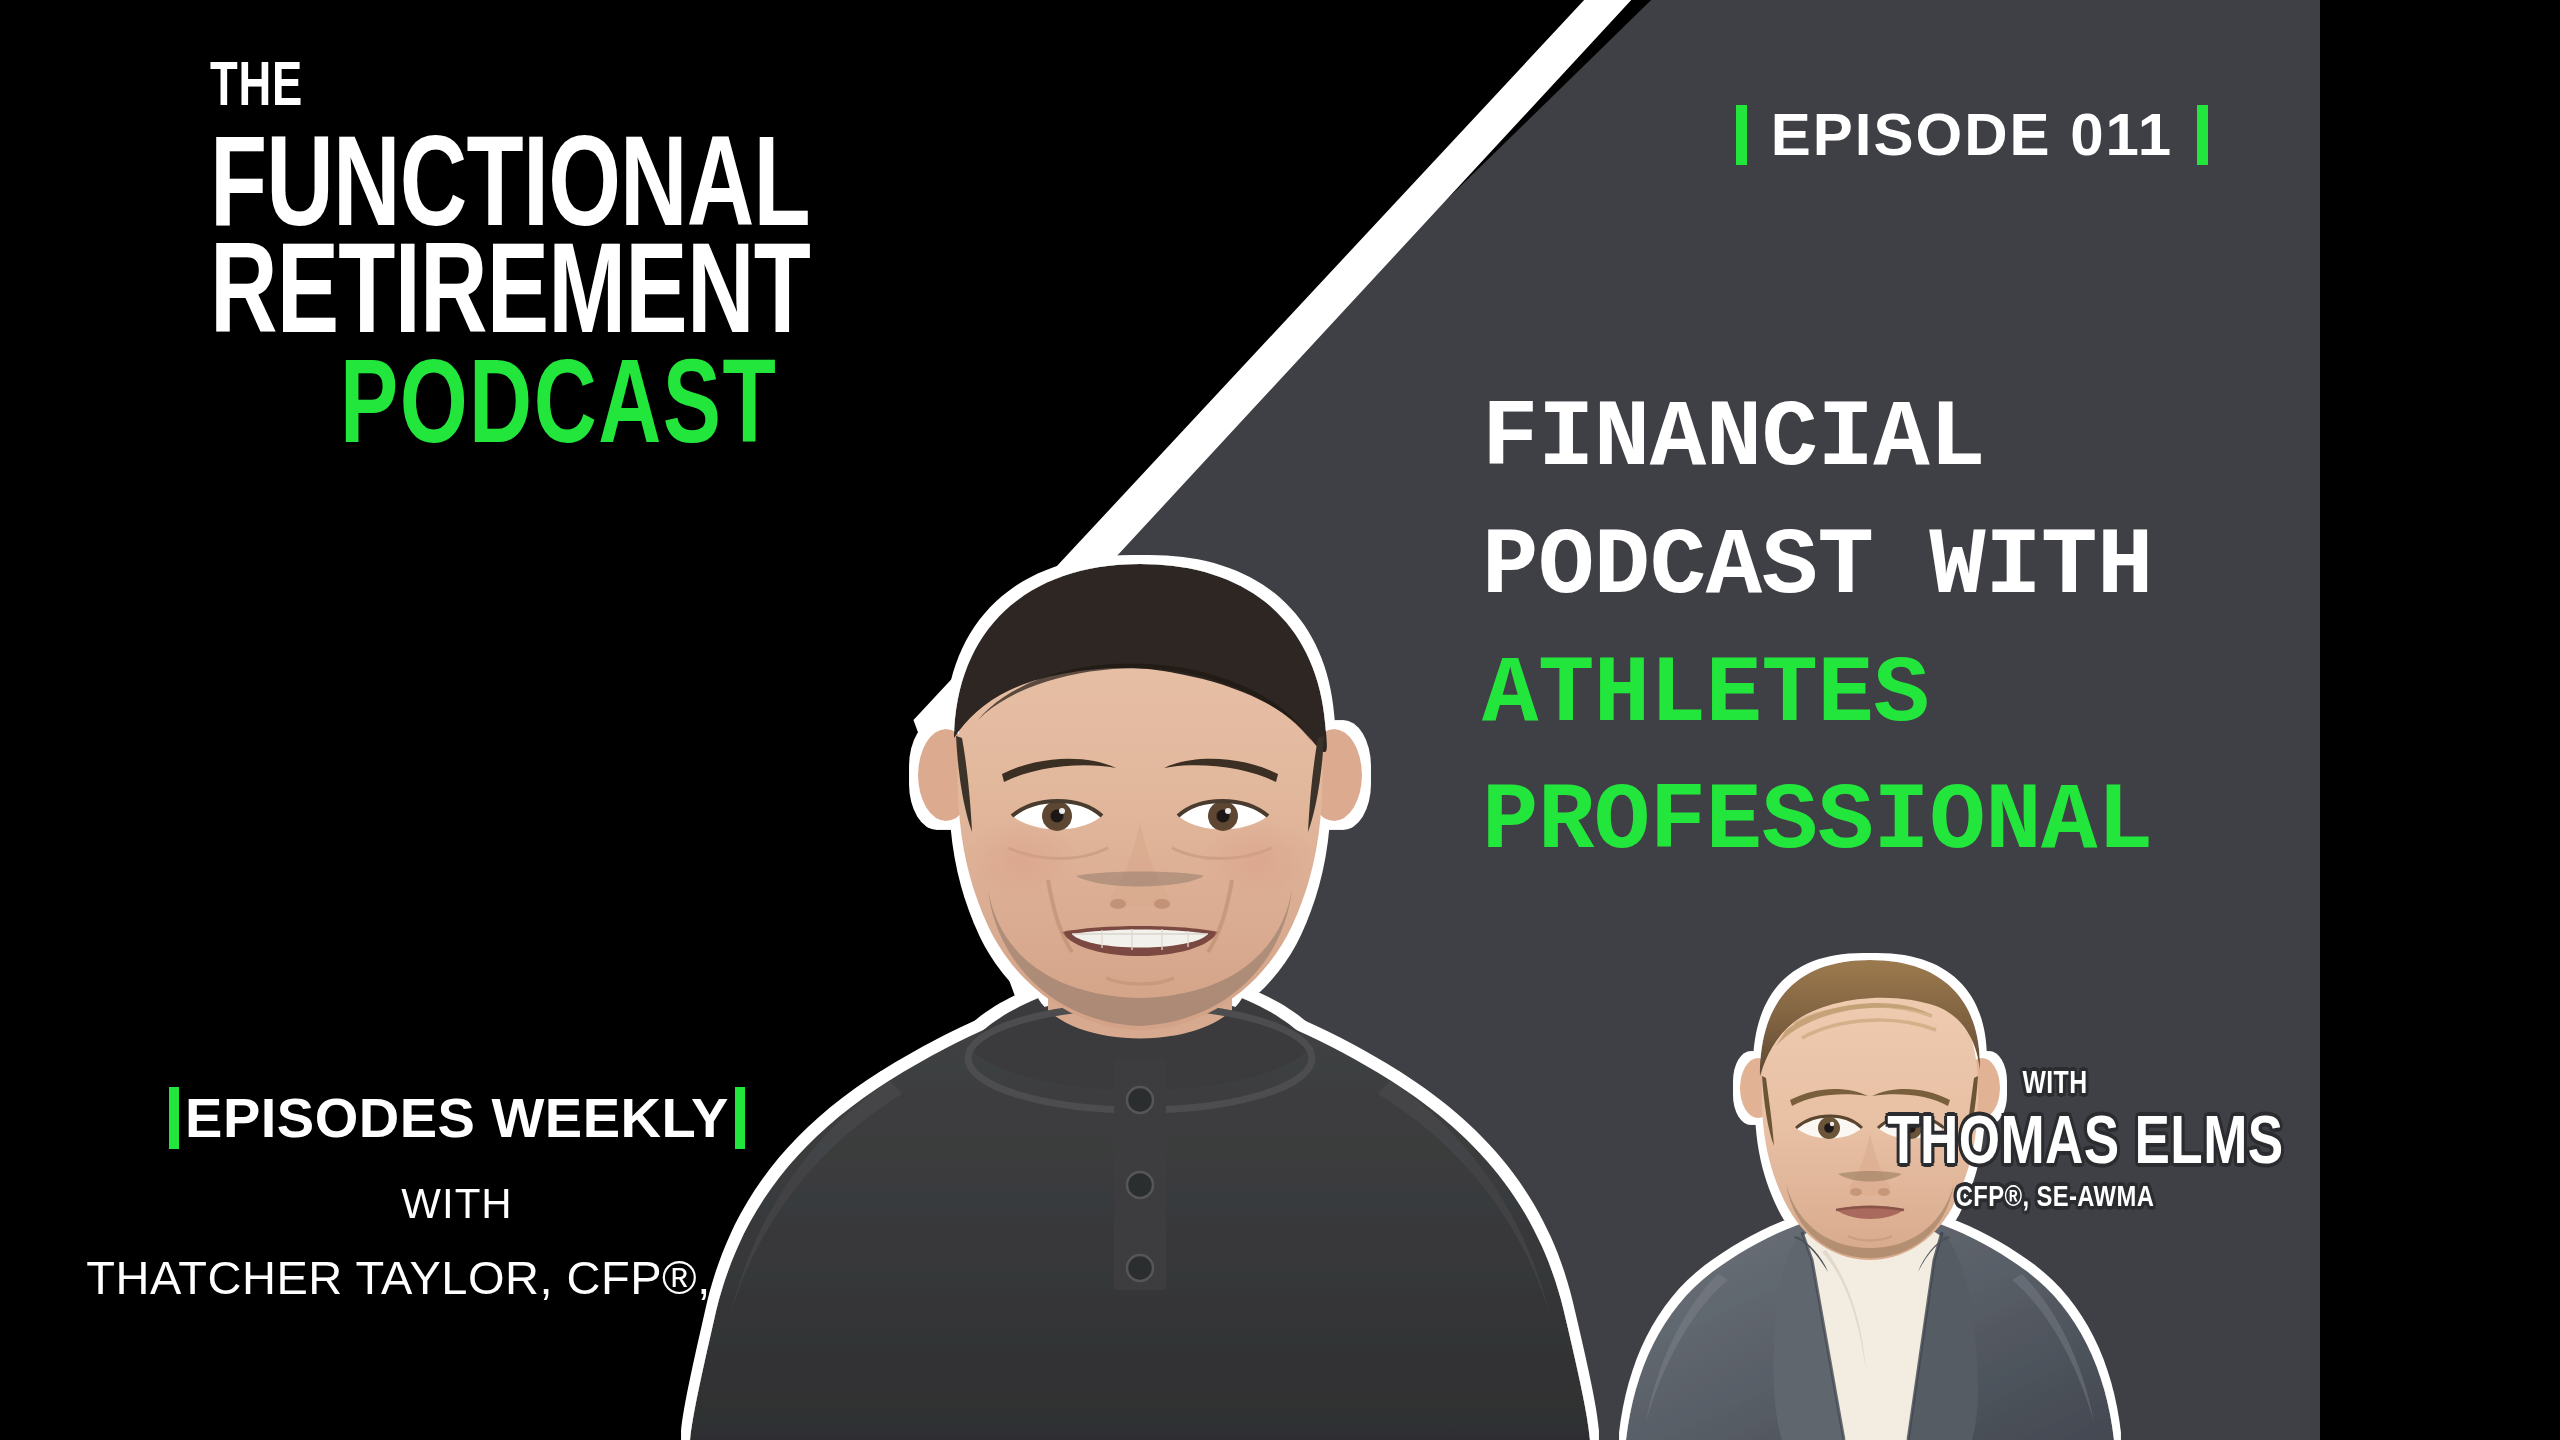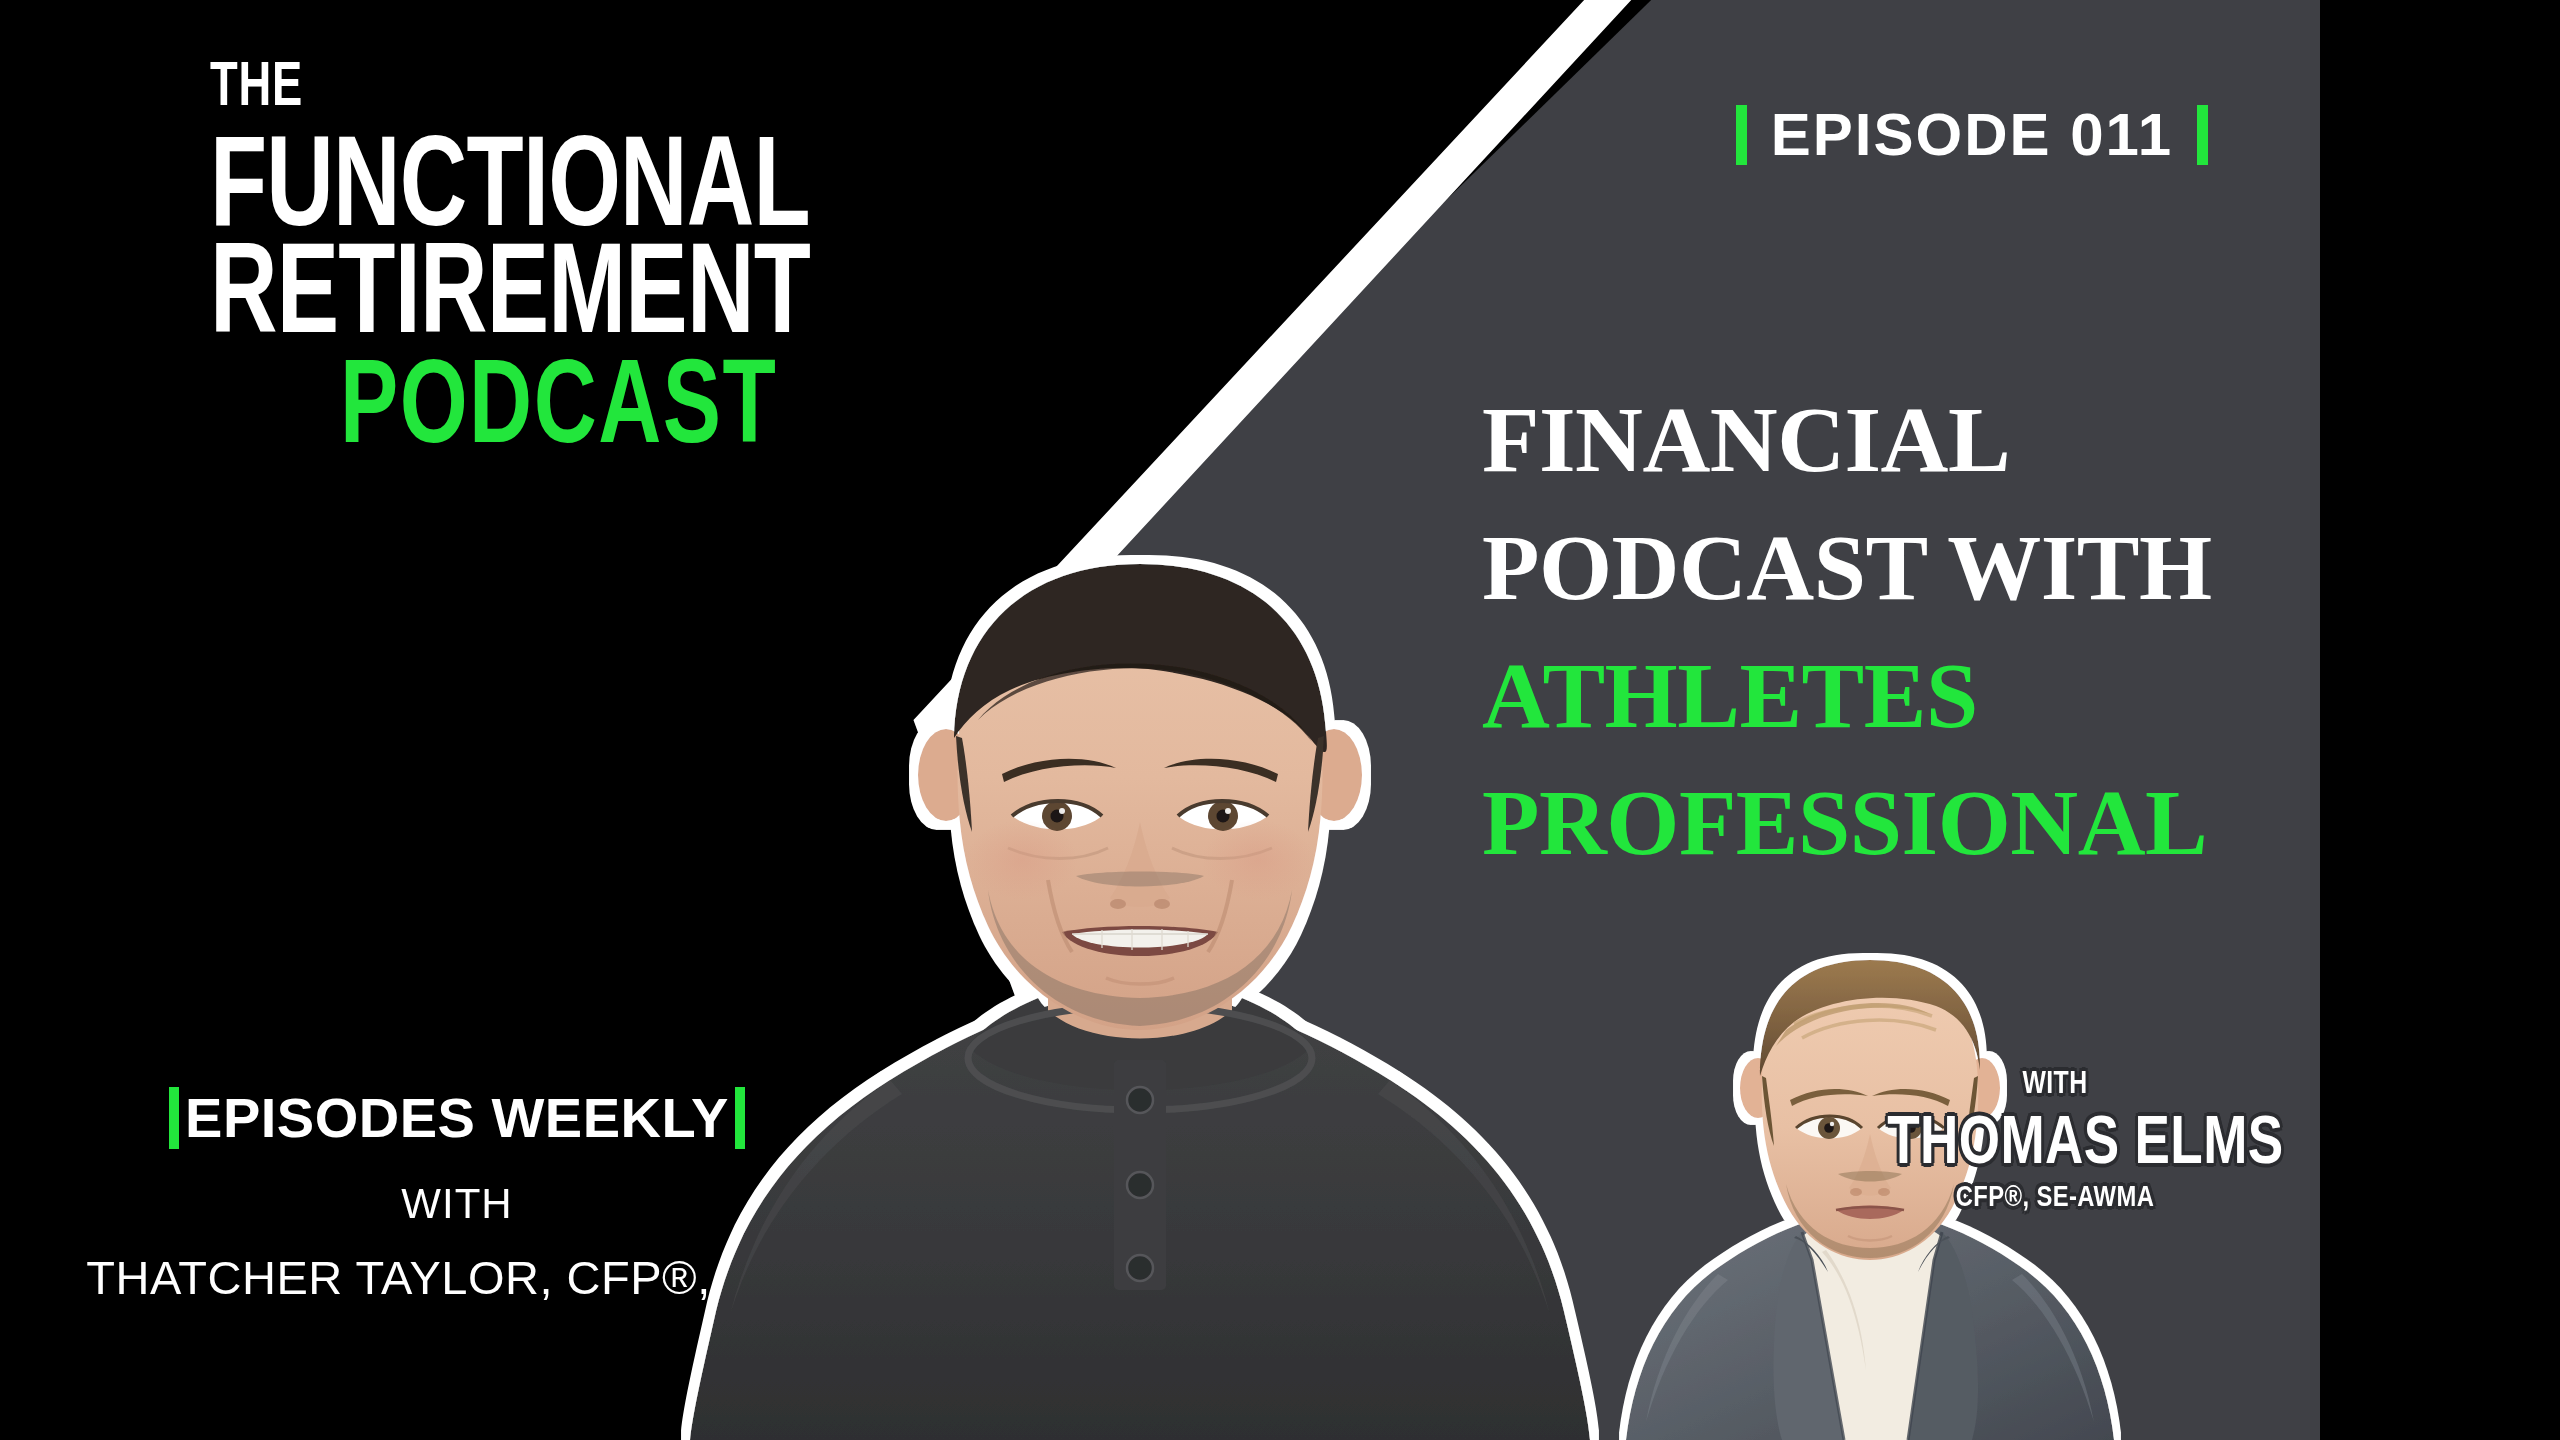--- a/index.html
+++ b/index.html
@@ -91,21 +91,21 @@
 
   
   #headline{
     position:absolute;
     left:1482px;
     top:376px;
     width:1010px;
     z-index:6;
   }
   .hl-line{
-    font-family:Liberation Serif, serif;
+    font-family:Liberation Mono, monospace;
     font-weight:700;
     font-size:94px;
     line-height:1.36;
     letter-spacing:-0.5px;
     white-space:nowrap;
   }
   .hl-white{color:#ffffff;}
   .hl-green{color:#22E63C;}
 
   

